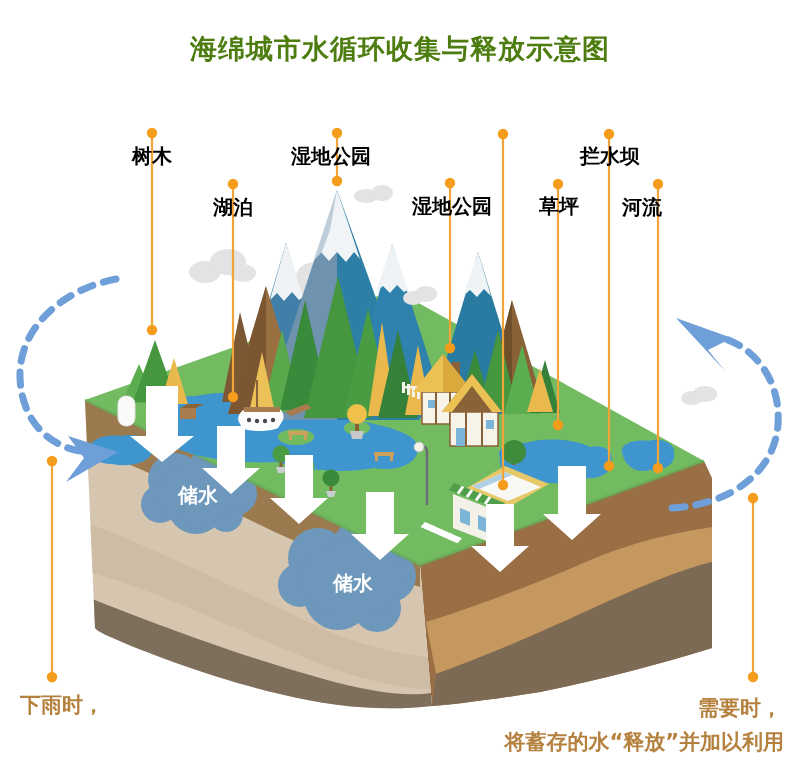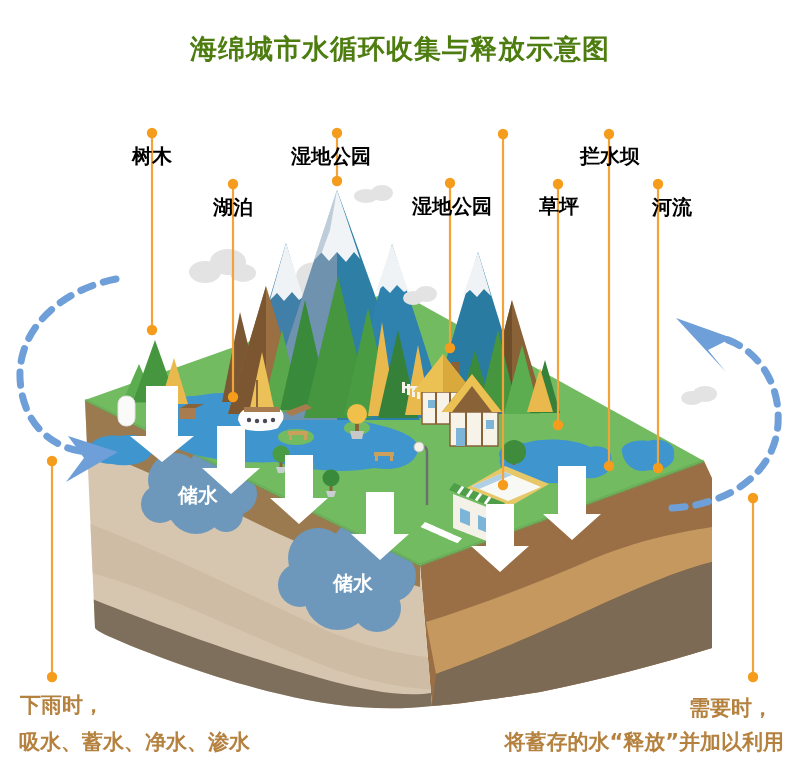--- a/index.html
+++ b/index.html
@@ -10,29 +10,29 @@
          font-size:27px;font-weight:bold;color:#4d7c0f;letter-spacing:1px;white-space:nowrap;}
   .callout{position:absolute;transform:translateX(-50%);font-size:20px;font-weight:bold;
            color:#000000;white-space:nowrap;margin-top:48px;}
   .co-trees{left:152px;top:95px}
   .co-lake{left:233px;top:146px}
   .co-wetland{left:331px;top:95px}
   .co-community{left:452px;top:145px}
   .co-sewage{left:503px;top:95px}
   .co-lawn{left:559px;top:145px}
   .co-dam{left:610px;top:95px}
-  .co-river{left:672px;top:146px}
+  .co-river{left:642px;top:146px}
   .storage-label{position:absolute;transform:translateX(-50%);color:#ffffff;
                  font-size:20px;font-weight:bold;white-space:nowrap;}
   .st-upper{left:198px;top:482px}
   .st-lower{left:353px;top:570px}
   .note{position:absolute;font-size:21px;font-weight:bold;color:#B5813F;white-space:nowrap;}
   .bl1{left:20px;top:691px}
   .bl2{left:19px;top:728px}
-  .br1{right:27px;top:694px;text-align:right}
+  .br1{right:18px;top:694px;text-align:right}
   .br2{right:16px;top:728px;text-align:center}
 </style>
 </head>
 <body>
 
 <div class="stage">
 
 <svg class="art" viewBox="0 0 800 767" xmlns="http://www.w3.org/2000/svg">
   <defs>
     <clipPath id="leftFaceClip">
@@ -354,17 +354,16 @@
 <div class="callout co-wetland">湿地公园</div>
 <div class="callout co-community">湿地公园</div>
 <div class="callout co-lawn">草坪</div>
 <div class="callout co-dam">拦水坝</div>
 <div class="callout co-river">河流</div>
 
 <div class="storage-label st-upper">储水</div>
 <div class="storage-label st-lower">储水</div>
 
 <div class="note bl1">下雨时，</div>
-<div class="note bl2">吸水、蓄水、净水、渗水</div>
 <div class="note br1">需要时，</div>
 <div class="note br2">将蓄存的水“释放”并加以利用</div>
 
 </div>
 
 </body></html>

